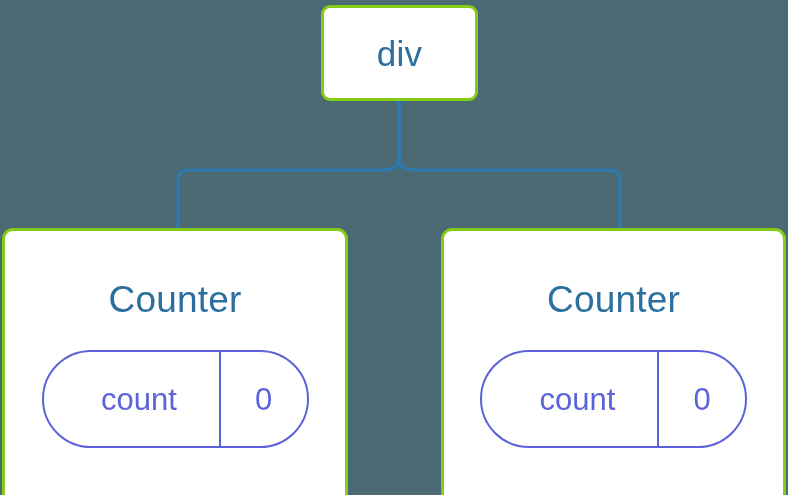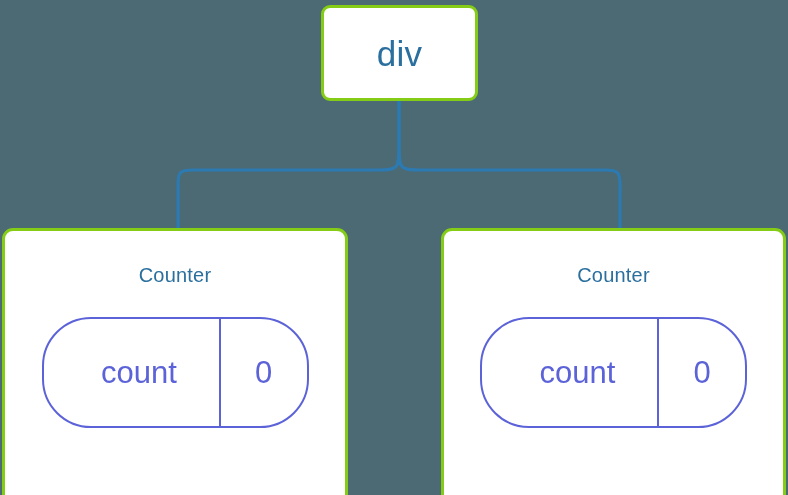--- a/index.html
+++ b/index.html
@@ -64,30 +64,30 @@
     display: flex;
     flex-direction: column;
     align-items: center;
   }
 
   .node-child.left  { left: 2px;   width: 346px; }
   .node-child.right { left: 441px; width: 345px; }
 
   .node-child .node-title {
     color: #2a6f9e;
-    font-size: 20px;
+    font-size: 37px;
     line-height: 1;
-    margin-top: 34px;
+    margin-top: 50px;
     letter-spacing: 0.2px;
   }
 
   
   .pill {
     margin-top: 32px;
-    height: 111px;
+    height: 98px;
     display: flex;
     align-items: stretch;
     border: 2px solid #5c63d8;
     border-radius: 49px;
     box-sizing: border-box;
     background: transparent;
     justify-content: flex-end;
   }
 
   .pill-key,

